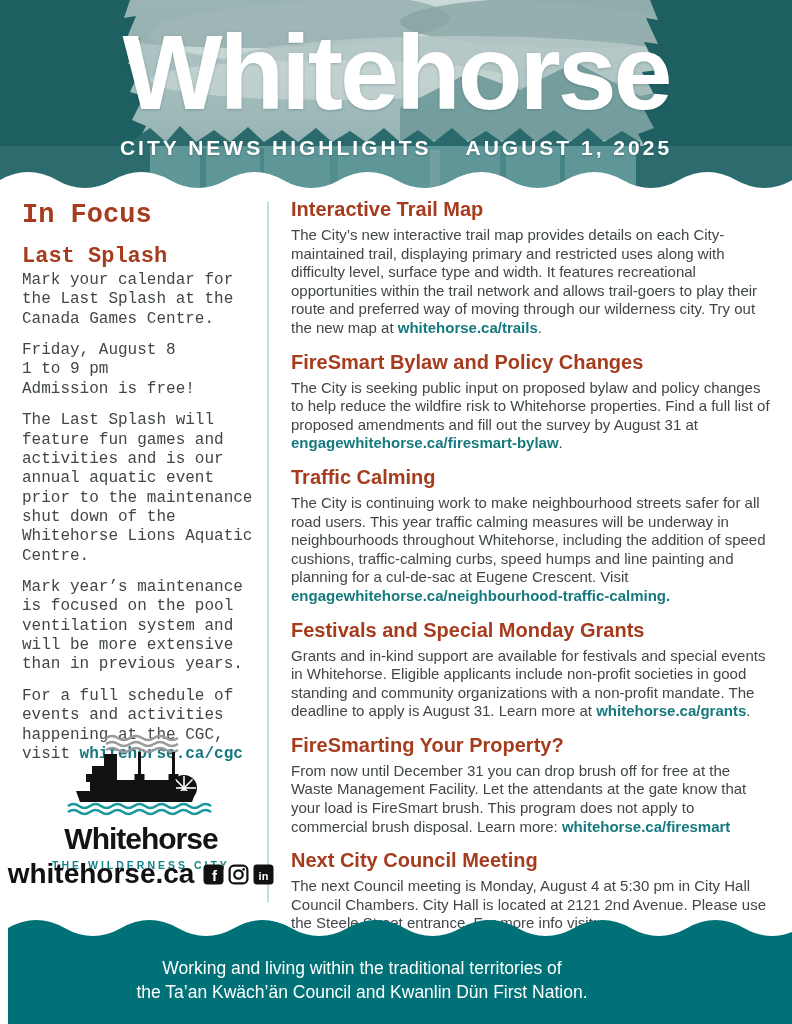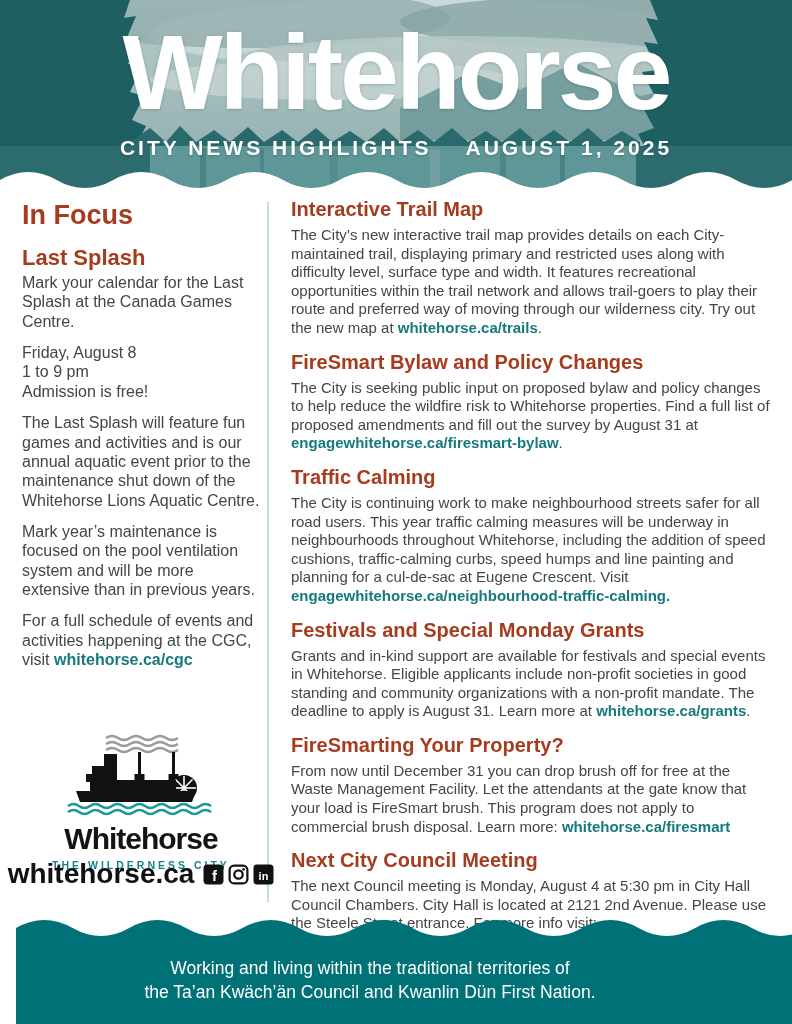--- a/index.html
+++ b/index.html
@@ -20,21 +20,21 @@
     text-shadow: 0 1px 3px rgba(20,60,62,.25);
   }
   .header-subtitle {
     position: absolute; top: 136px; left: 0; width: 100%;
     display: flex; justify-content: center; gap: 34px;
     color: #ffffff; font-size: 21px; font-weight: bold; letter-spacing: 3px;
     text-shadow: 0 1px 2px rgba(20,60,62,.3);
   }
 
   
-  .left-col { position: absolute; left: 22px; top: 200px; width: 238px; }
+  .left-col { position: absolute; left: 22px; top: 200px; width: 238px; font-family: Liberation Mono, monospace; }
   .divider { position: absolute; left: 267px; top: 202px; width: 2px; height: 700px; background: #bedfdf; }
   .right-col { position: absolute; left: 291px; top: 198px; width: 479px; }
 
   .section-title { color: #a63c1e; font-size: 27px; font-weight: bold; margin-bottom: 14px; }
   .left-article-title { color: #a63c1e; font-size: 22px; font-weight: bold; margin-bottom: 2px; }
   .left-col p { color: #414649; font-size: 16px; line-height: 1.21; margin-bottom: 12px; }
 
   .article { margin-bottom: 13px; }
   .article-title { color: #a63c1e; font-size: 20px; font-weight: bold; margin-bottom: 5px; }
   .right-col p { color: #414649; font-size: 15px; line-height: 1.24; margin-bottom: 10px; }
@@ -47,21 +47,21 @@
   .logo-wordmark { color: #141414; font-size: 30px; font-weight: bold; letter-spacing: -1px; margin-top: 2px; }
   .logo-tagline { color: #15838a; font-size: 10.5px; font-weight: bold; letter-spacing: 3px; margin-top: 3px; }
   .site-row {
     position: absolute; left: 22px; top: 858px; width: 238px;
     display: flex; align-items: center; justify-content: center; gap: 9px;
   }
   .site-url { color: #111111; font-size: 28px; font-weight: bold; }
   .social-icons { display: flex; align-items: center; gap: 4px; }
 
   
-  .footer { position: absolute; left: 16px; top: 912px; width: 708px; height: 112px; }
+  .footer { position: absolute; left: 8px; top: 912px; width: 708px; height: 112px; }
   .footer svg { position: absolute; top: 0; left: 0; }
   .footer-text {
     position: absolute; top: 44px; left: 0; width: 100%;
     text-align: center; color: #ffffff; font-size: 17.5px; line-height: 1.38;
   }
 </style>
 </head>
 <body>
 
 <div class="page">

